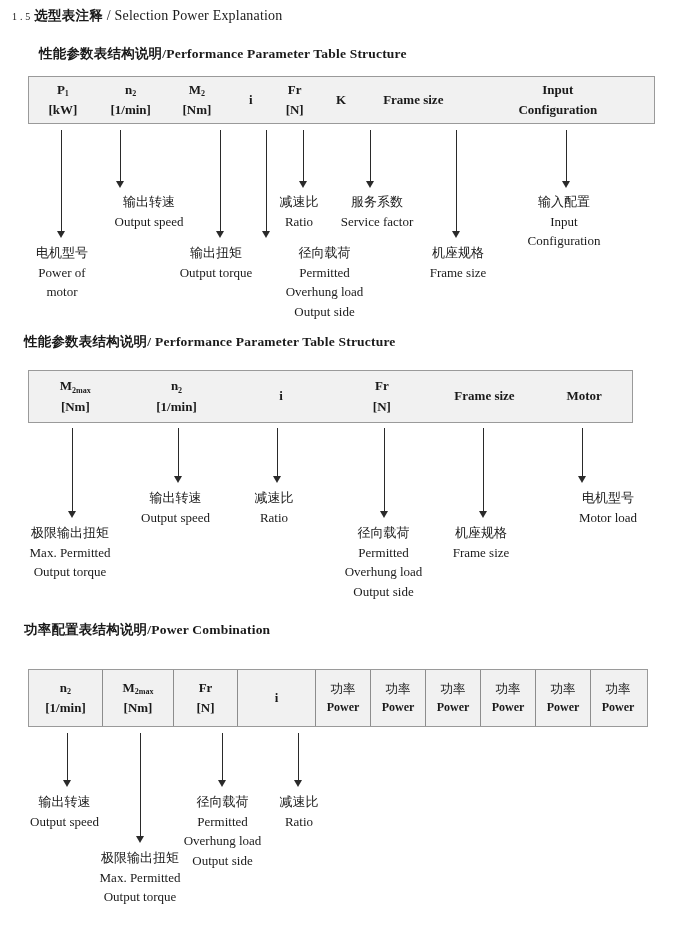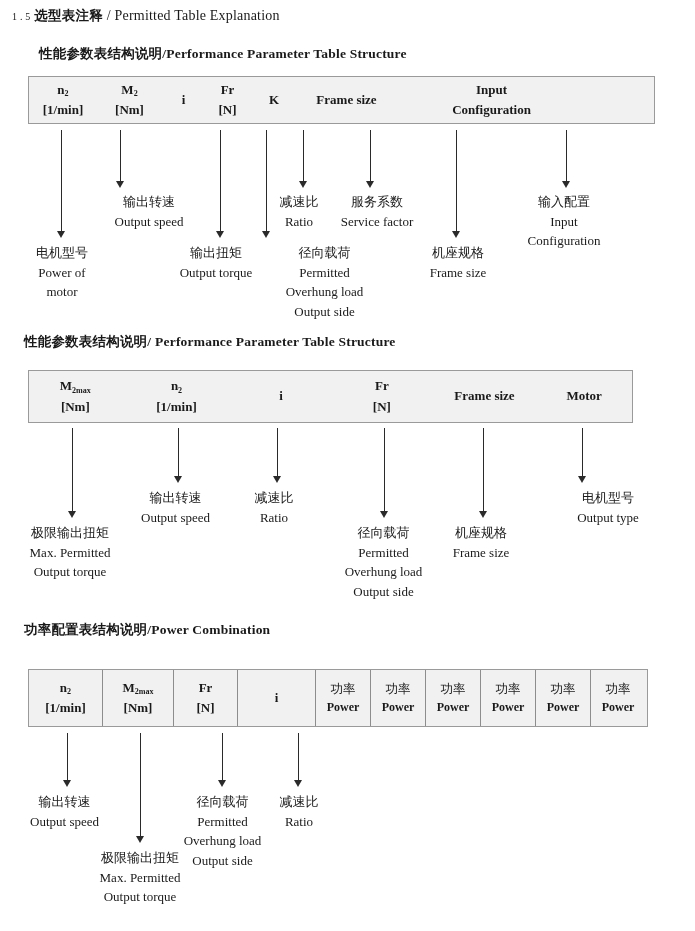--- a/index.html
+++ b/index.html
@@ -135,28 +135,32 @@
     color: #1a1a1a;
   }
 </style>
 </head>
 <body>
 
 <div class="sec-title" style="left:12px; top:7px;">
   <span class="num">1 . 5</span>
   <span class="cn">选型表注释</span>
   <span class="slash">/</span>
-  <span class="en-reg">Permitted Table Explanation</span>
+  <span class="en-reg">Selection Power Explanation</span>
 </div>
 
 <div class="sec-title" style="left:39px; top:45px;">
   <span class="cn">性能参数表结构说明</span><span class="en">/</span><span class="en">Performance Parameter Table Structure</span>
 </div>
 
 <div class="tbl" style="left:28px; top:76px; width:627px; height:48px;">
+  <div class="cell" style="width:68px;">
+    <span class="l1">P<sub>1</sub></span>
+    <span class="l2">[kW]</span>
+  </div>
   <div class="cell" style="width:68px;">
     <span class="l1">n<sub>2</sub></span>
     <span class="l2">[1/min]</span>
   </div>
   <div class="cell" style="width:65px;">
     <span class="l1">M<sub>2</sub></span>
     <span class="l2">[Nm]</span>
   </div>
   <div class="cell" style="width:43px;">
     <span class="l1">i</span>
@@ -319,21 +323,21 @@
   <span class="en">Permitted</span>
   <span class="en">Overhung load</span>
   <span class="en">Output side</span>
 </div>
 <div class="note" style="left:436px; top:523px; width:90px;">
   <span class="cn">机座规格</span>
   <span class="en">Frame size</span>
 </div>
 <div class="note" style="left:566px; top:488px; width:84px;">
   <span class="cn">电机型号</span>
-  <span class="en">Output type</span>
+  <span class="en">Motor load</span>
 </div>
 
 <div class="sec-title" style="left:24px; top:621px;">
   <span class="cn">功率配置表结构说明</span><span class="en">/</span><span class="en">Power Combination</span>
 </div>
 
 <div class="tbl divided" style="left:28px; top:669px; width:620px; height:58px;">
   <div class="cell" style="width:73px;">
     <span class="l1">n<sub>2</sub></span>
     <span class="l2">[1/min]</span>

